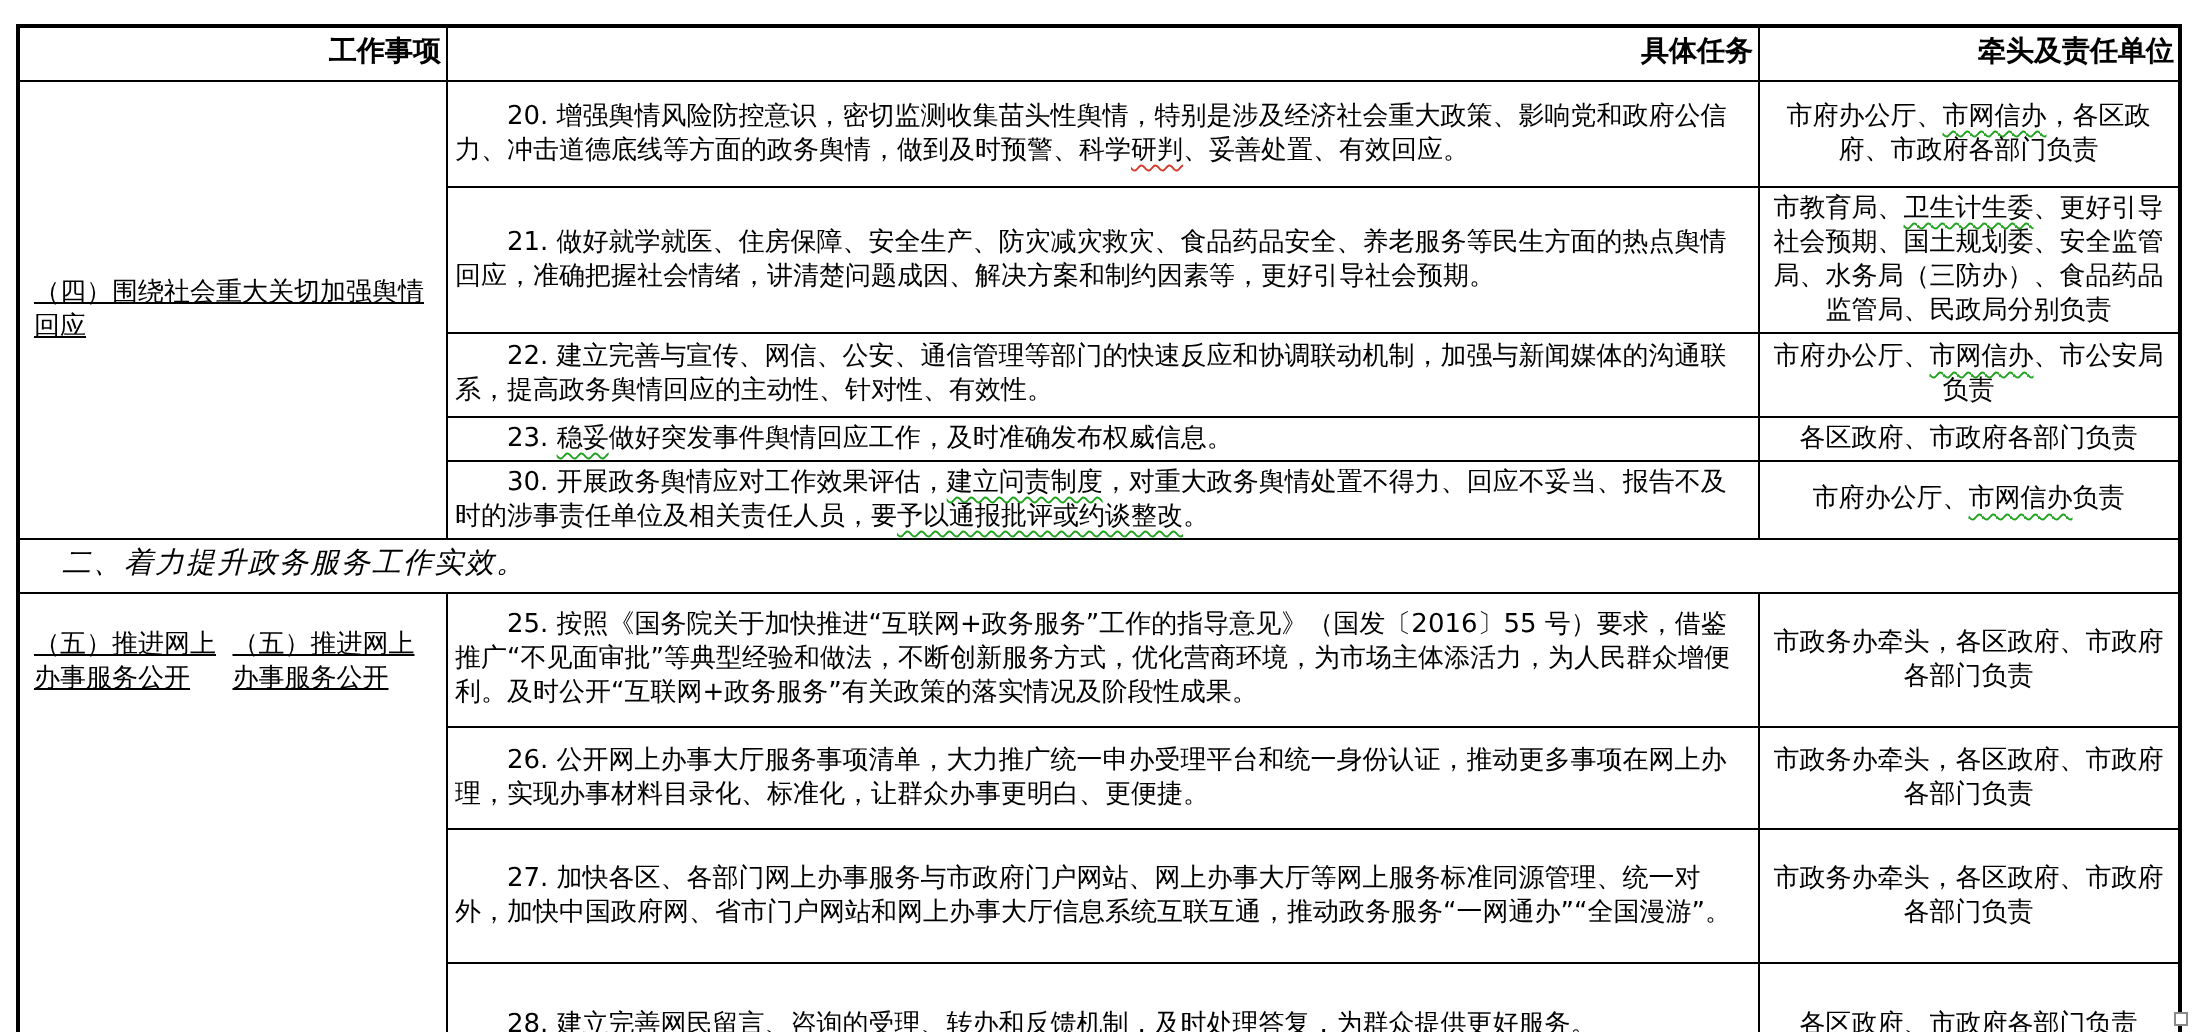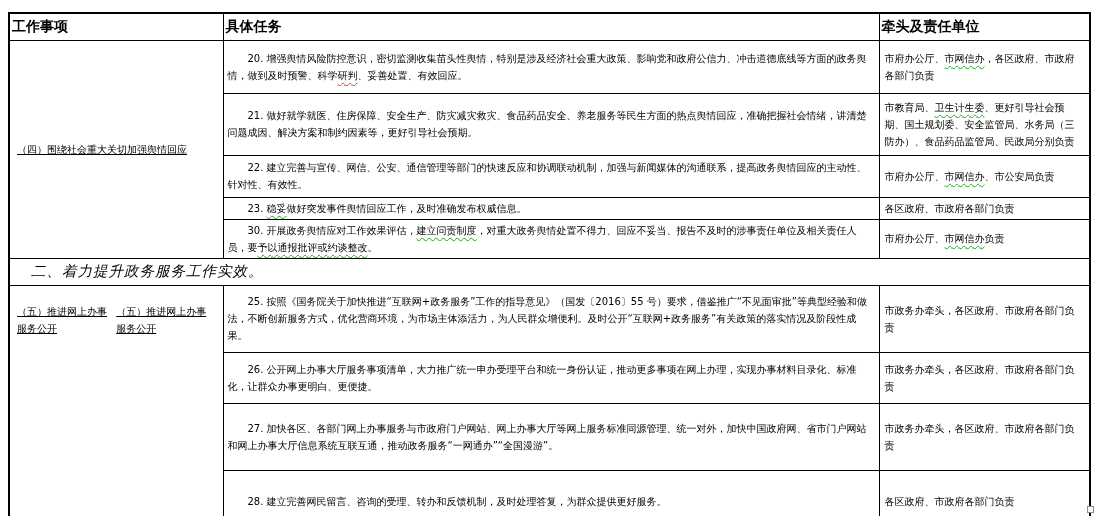--- a/index.html
+++ b/index.html
@@ -8,29 +8,29 @@
     font-family:"DejaVu Sans","Liberation Sans",sans-serif;color:#000;
     overflow:hidden;
   }
   table.doc-table{
     position:absolute;left:8px;top:12px;width:1081px;
     border-collapse:collapse;table-layout:fixed;
     border:2px solid #000;
   }
   th,td{
     border:1px solid #000;
-    font-size:10px;line-height:17px;
+    font-size:13px;line-height:17px;
     vertical-align:middle;overflow:hidden;
     padding:1px 4px;
   }
   th.hdr{
-    font-size:14px;font-weight:bold;text-align:left;padding:3px 2px;
+    font-size:14px;font-weight:bold;text-align:right;padding:3px 2px;
   }
   td.task{padding:2px 6px 2px 4px;text-indent:2em;text-align:left;}
-  td.resp{padding:2px 5px;text-align:left;}
+  td.resp{padding:2px 5px;text-align:center;}
   td.group{padding:17px 7px;text-align:left;text-decoration:underline;}
   td.divider{
     font-family:"DejaVu Serif","Liberation Serif",serif;
     font-style:italic;font-size:14.5px;letter-spacing:1px;
     padding:4px 4px 4px 21px;
   }
   .dup-wrap{
     height:212px;display:flex;justify-content:space-around;
   }
   .wavy{

